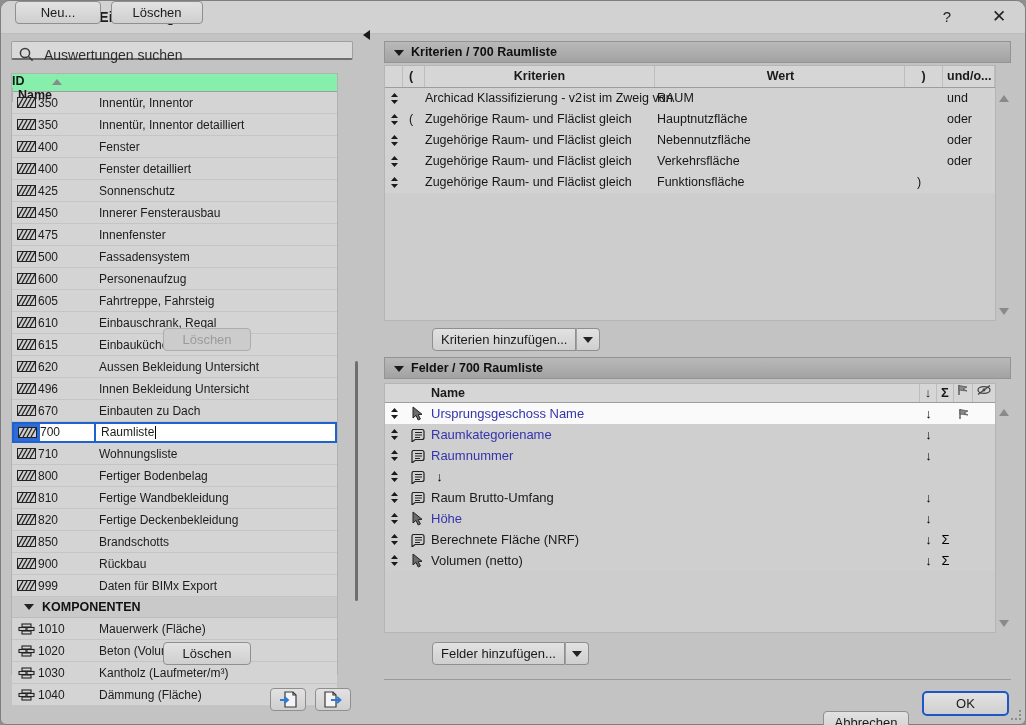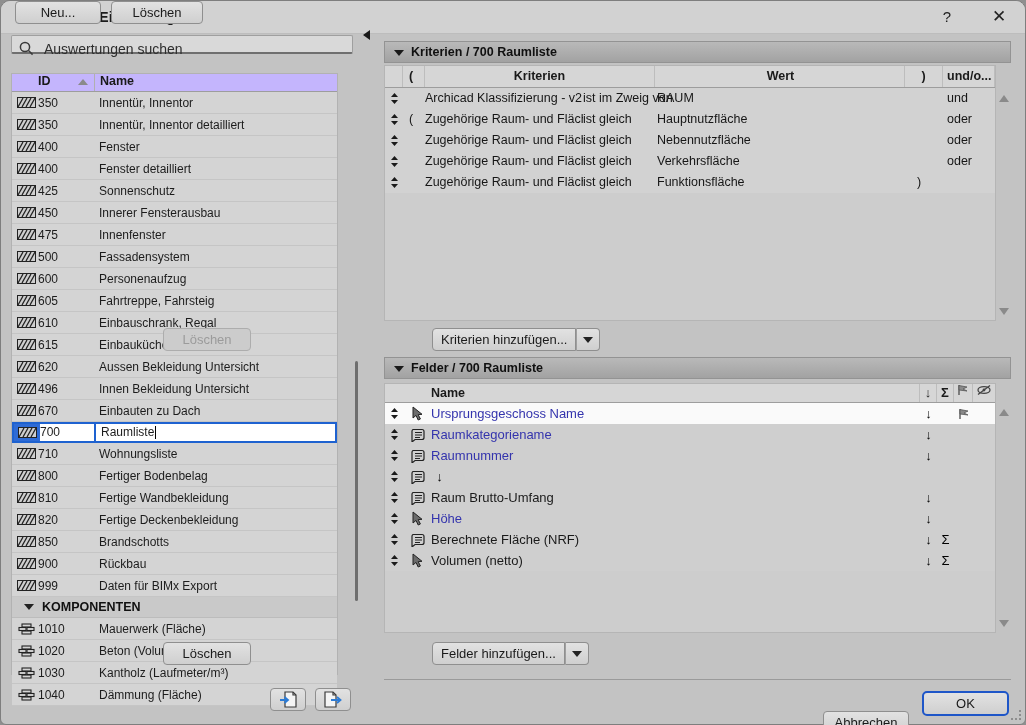--- a/index.html
+++ b/index.html
@@ -21,30 +21,30 @@
     box-sizing:content-box;}
   .btn.disabled{color:#9b9b9b;background:#cccccc;border-color:#adadad;}
   .split{position:absolute;display:flex;padding-left:48px;}
   .split .main{border-radius:4px 0 0 4px;padding:0 8px;}
   .split .arrow{width:22px;border-left:none;border-radius:0 4px 4px 0;
     background:linear-gradient(#e2e2e2,#cfcfcf);border:1px solid #8f8f8f;border-left:1px solid #9f9f9f;
     height:21px;position:relative;}
   .tri-down{width:0;height:0;border-left:5px solid transparent;border-right:5px solid transparent;
     border-top:6px solid #222;position:absolute;left:6px;top:8px;}
   
-  .search{position:absolute;left:10px;top:34px;width:342px;height:19px;background:#d9d9d9;
+  .search{position:absolute;left:10px;top:40px;width:342px;height:19px;background:#d9d9d9;
     border:1px solid #9f9f9f;border-bottom:2px solid #6f6f6f;box-sizing:border-box;border-radius:2px;}
   .search input{position:absolute;left:30px;top:2px;width:300px;height:20px;border:none;outline:none;
     background:transparent;font-size:14px;color:#222;font-family:"Liberation Sans",sans-serif;}
   .search input::placeholder{color:#2e2e2e;opacity:1;}
   .search svg{position:absolute;left:7px;top:5px;}
   .list{position:absolute;left:10px;top:72px;width:327px;height:602px;background:#cfcfcf;
     border:1px solid #b2b2b2;box-sizing:border-box;}
-  .list-header{display:flex;height:17px;background:#c4b5fd;border-bottom:1px solid #9d9d9d;
-    font-size:12.5px;font-weight:700;color:#1a1a1a;}
+  .list-header{display:flex;height:17px;background:#86efac;border-bottom:1px solid #9d9d9d;
+    font-size:12.5px;font-weight:700;color:#1a1a1a;flex-direction:column;}
   .lh-icon{width:26px;}
   .lh-id{width:56px;padding-left:0px;position:relative;}
   .lh-name{flex:1;border-left:1px solid #b0b0b0;padding-left:5px;}
   .sort-asc{width:0;height:0;border-left:5px solid transparent;border-right:5px solid transparent;
     border-bottom:6px solid #8a8a8a;position:absolute;right:6px;top:5px;}
   .list-row{display:flex;align-items:center;height:21px;background:#d4d4d4;
     border-bottom:1px solid #c5c5c5;font-size:12px;color:#1c1c1c;}
   .lr-icon{width:26px;text-align:center;line-height:0;padding-left:3px;box-sizing:border-box;}
   .lr-id{width:56px;}
   .lr-name{flex:1;padding-left:5px;}

